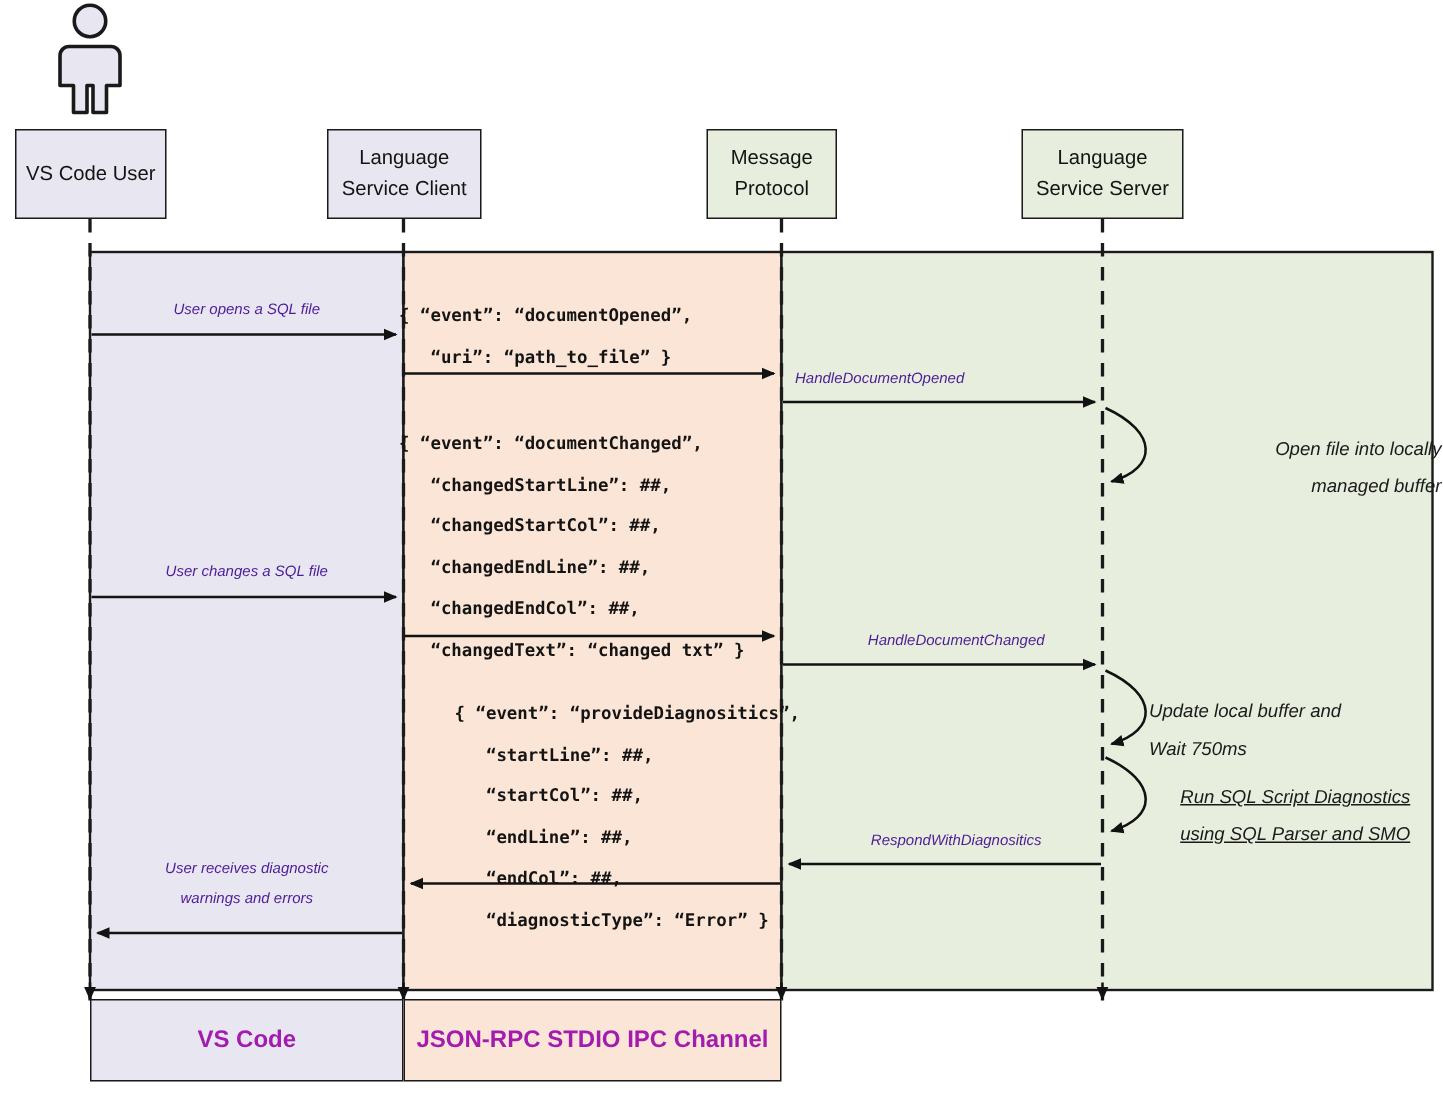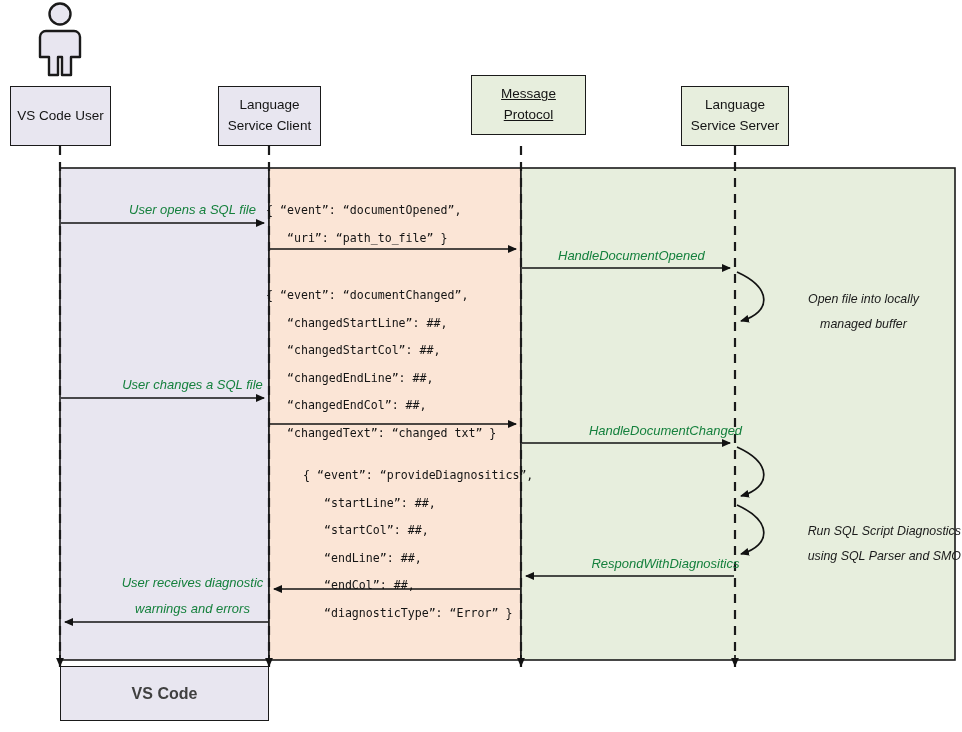--- a/index.html
+++ b/index.html
@@ -7,28 +7,28 @@
        font-family:"Liberation Sans",sans-serif;}
   #stage{position:absolute;left:0;top:0;width:962px;height:732px;}
   svg.layer{position:absolute;left:0;top:0;width:962px;height:732px;}
   .nodebox{position:absolute;box-sizing:border-box;border:1.6px solid #1a1a1a;
            display:flex;flex-direction:column;align-items:center;justify-content:center;
            font-size:13.5px;color:#141414;line-height:1.55;text-align:center;}
   .nodebox.lav{background:#e8e6f0;}
   .nodebox.grn{background:#e7eedd;}
   .footerbox{position:absolute;box-sizing:border-box;border:1.6px solid #1a1a1a;
              display:flex;align-items:center;justify-content:center;
-             font-size:16px;font-weight:bold;color:#404040;}
+             font-size:16px;font-weight:bold;color:#a21caf;}
   .footerbox.lav{background:#e8e6f0;}
   .footerbox.org{background:#fbe5d6;}
   .footerbox.grn{background:#e7eedd;}
-  .msglbl{position:absolute;font-size:13px;font-style:italic;color:#15803d;
-          text-align:center;line-height:2.0;white-space:pre-line;margin-left:28px;}
+  .msglbl{position:absolute;font-size:10px;font-style:italic;color:#4c1d95;
+          text-align:center;line-height:2.0;white-space:pre-line;}
   .jsonblk{position:absolute;font-family:"DejaVu Sans Mono",monospace;
-           font-size:11.6px;color:#141414;line-height:2.38;white-space:pre;}
+           font-size:11.6px;color:#141414;line-height:2.38;white-space:pre;font-weight:bold;}
   .notelbl{position:absolute;font-size:12.4px;font-style:italic;color:#1b1b1b;
            line-height:2.0;white-space:pre-line;text-align:center;}
 </style>
 </head>
 <body>
 
 <div id="stage">
 
   <svg class="layer" viewBox="0 0 962 732">
     <defs>
@@ -80,21 +80,21 @@
 
   <div class="nodebox lav" style="left:10px;top:86px;width:101px;height:60px;">
     <span>VS Code User</span>
   </div>
 
   <div class="nodebox lav" style="left:218px;top:86px;width:103px;height:60px;">
     <span>Language</span>
     <span>Service Client</span>
   </div>
 
-  <div class="nodebox grn" style="left:471px;top:75px;width:115px;height:60px;text-decoration:underline;">
+  <div class="nodebox grn" style="left:471px;top:86px;width:87px;height:60px;">
     <span>Message</span>
     <span>Protocol</span>
   </div>
 
   <div class="nodebox grn" style="left:681px;top:86px;width:108px;height:60px;">
     <span>Language</span>
     <span>Service Server</span>
   </div>
 
   <div class="msglbl" style="left:62px;top:197px;width:205px;">User opens a SQL file</div>
@@ -120,26 +120,31 @@
    “changedEndCol”: ##,
    “changedText”: “changed txt” }</div>
 
   <div class="jsonblk" style="left:266px;top:462px;margin-left:37px;">{ “event”: “provideDiagnositics”,
    “startLine”: ##,
    “startCol”: ##,
    “endLine”: ##,
    “endCol”: ##,
    “diagnosticType”: “Error” }</div>
 
-  <div class="notelbl" style="left:766px;top:287px;width:195px;text-align:center;">Open file into locally
+  <div class="notelbl" style="left:766px;top:287px;width:195px;text-align:right;">Open file into locally
 managed buffer</div>
 
+  <div class="notelbl" style="left:766px;top:462px;width:190px;text-align:left;">Update local buffer and
+Wait 750ms</div>
 
-  <div class="notelbl" style="left:766px;top:519px;width:195px;text-align:right;">Run SQL Script Diagnostics
+  <div class="notelbl" style="left:766px;top:519px;width:195px;text-align:center;text-decoration:underline;">Run SQL Script Diagnostics
 using SQL Parser and SMO</div>
 
   <div class="footerbox lav" style="left:60px;top:666px;width:209px;height:55px;">
     <span>VS Code</span>
   </div>
 
+  <div class="footerbox org" style="left:269px;top:666px;width:252px;height:55px;">
+    <span>JSON-RPC STDIO IPC Channel</span>
+  </div>
 
 
 </div>
 
 </body></html>

